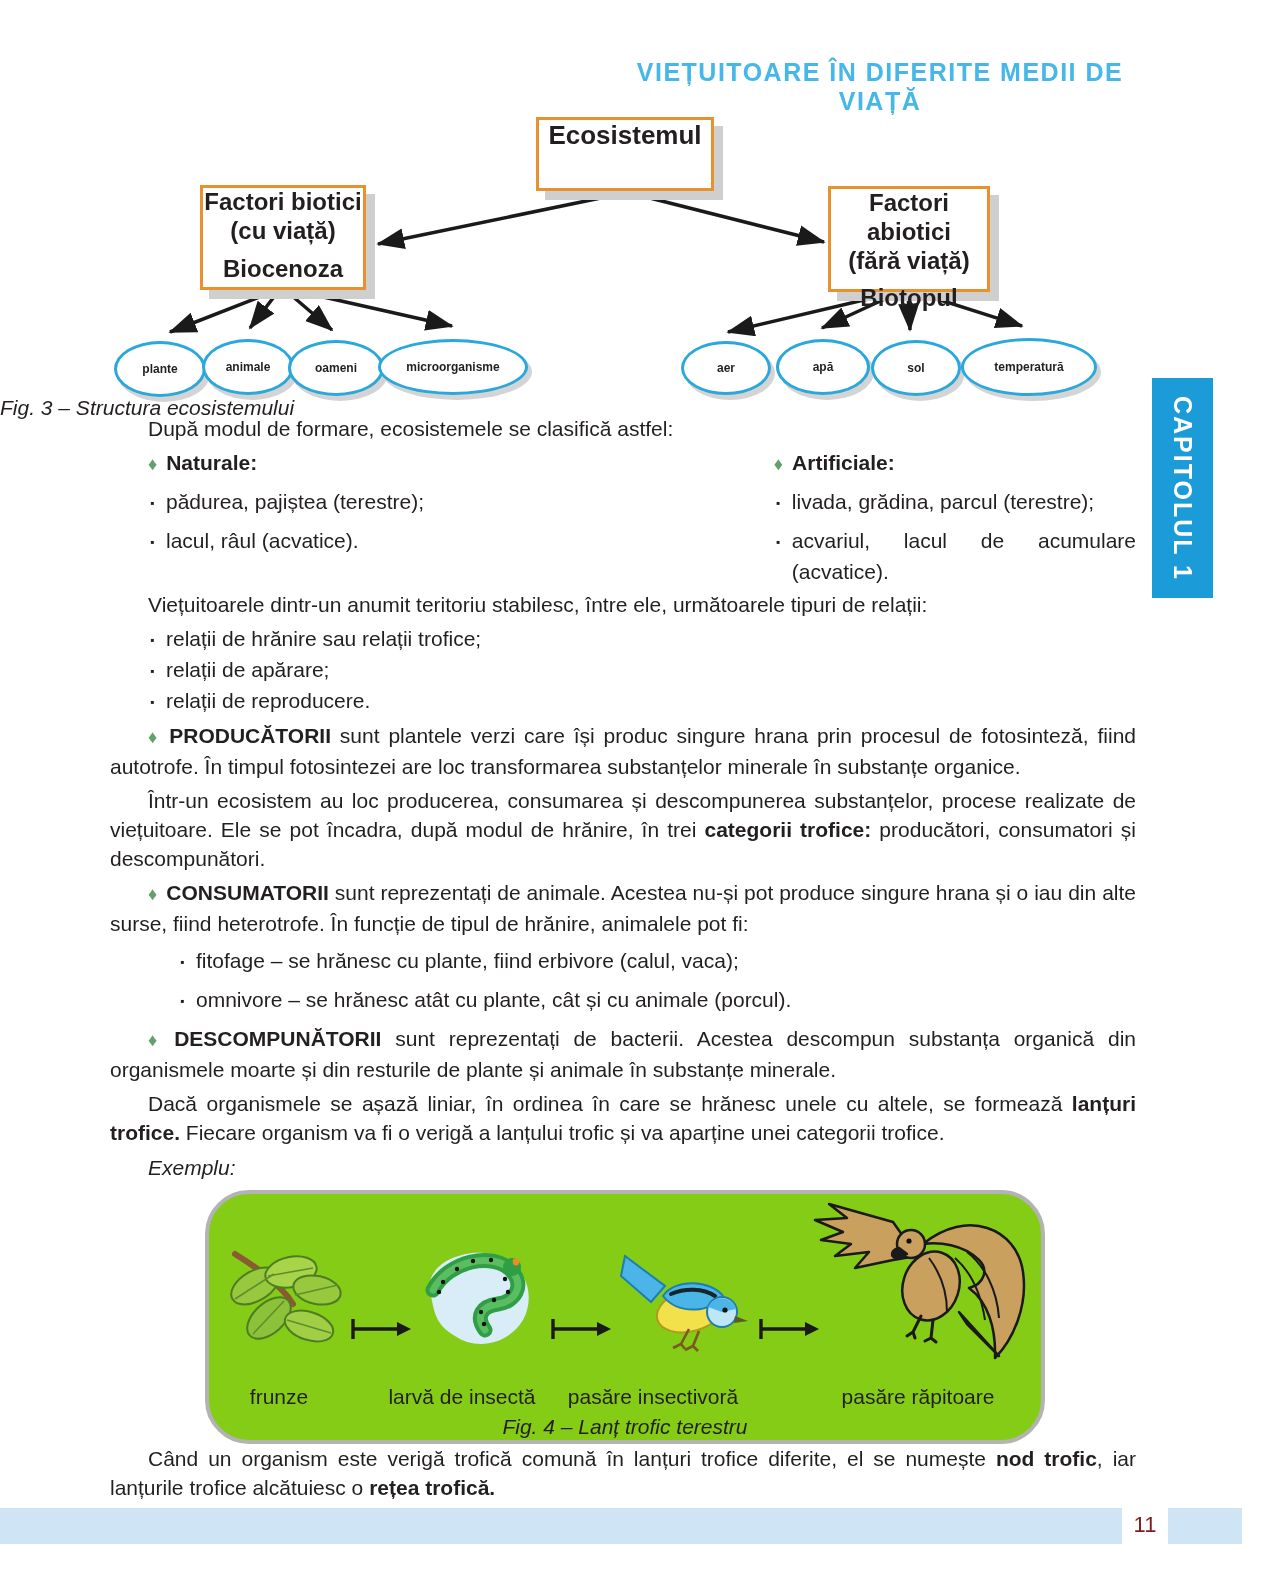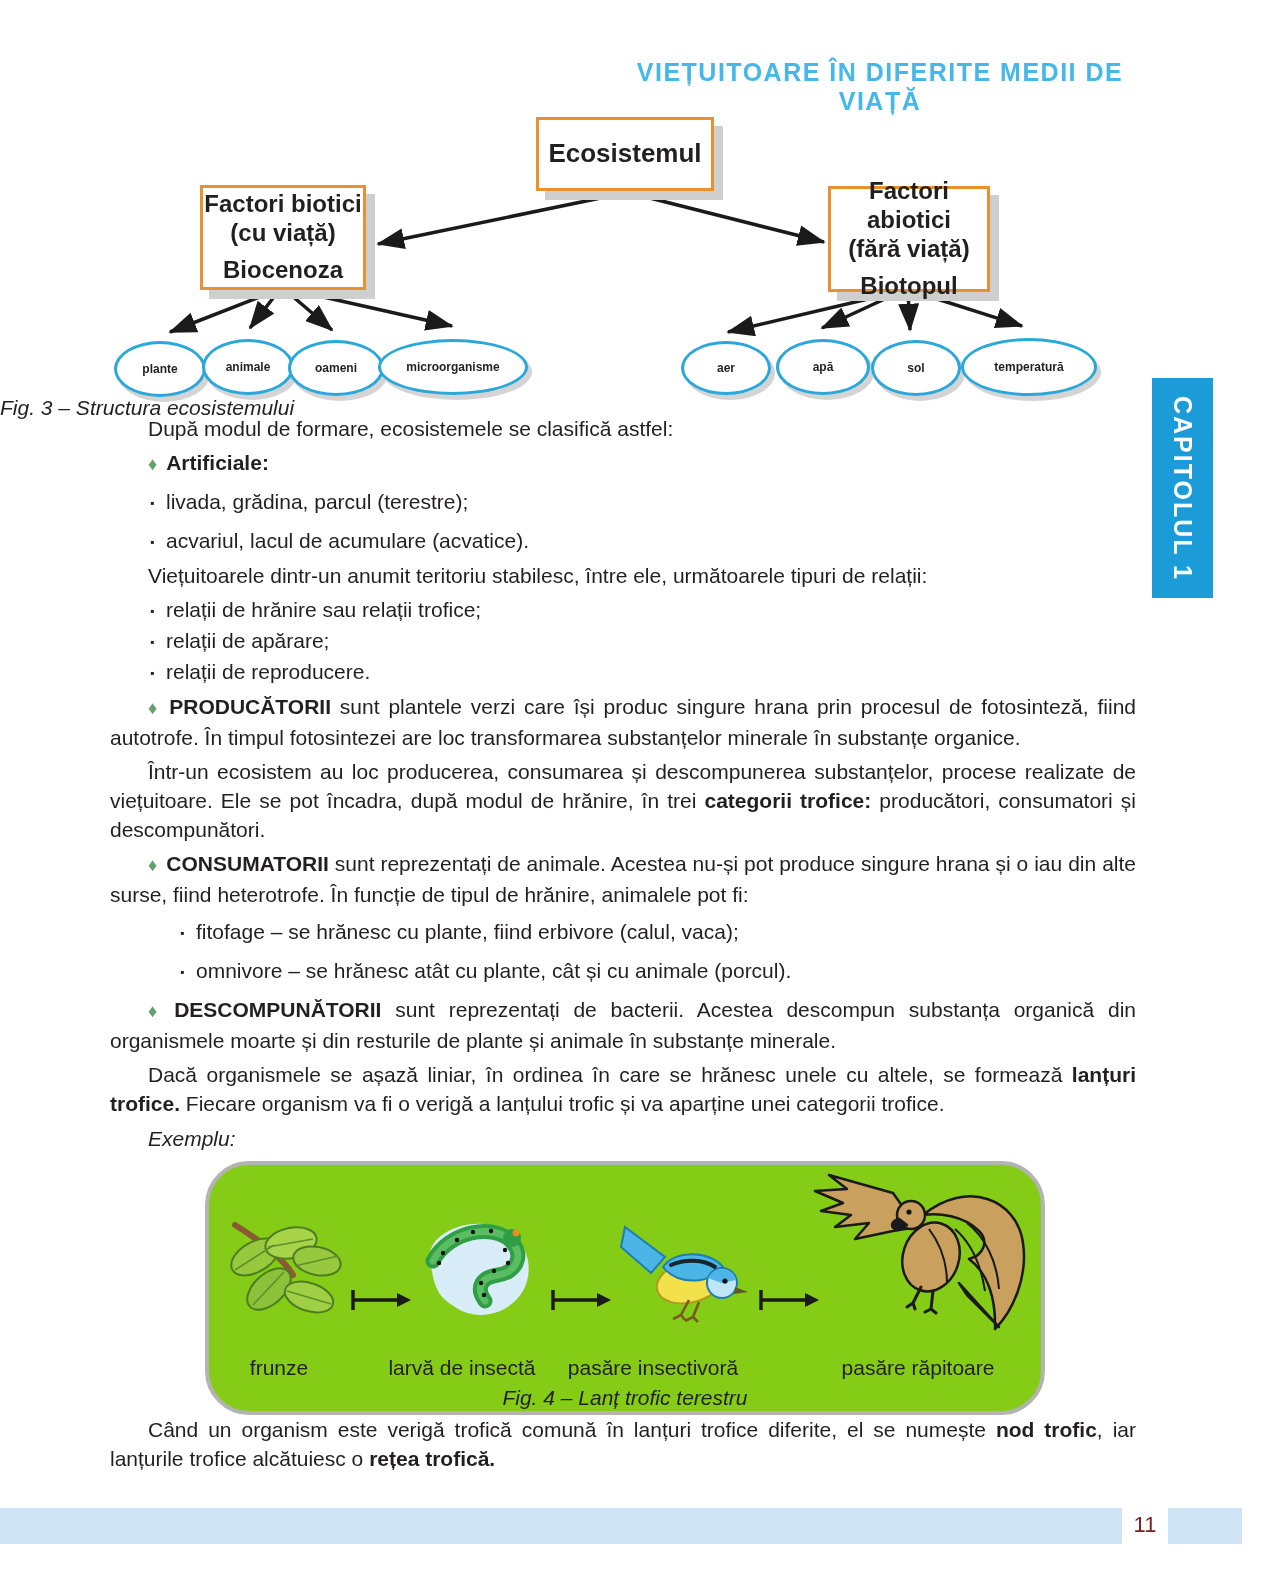--- a/index.html
+++ b/index.html
@@ -18,21 +18,21 @@
     background:#1b9cd9; color:#ffffff; display:flex; align-items:center; justify-content:center;
     writing-mode:vertical-rl; text-orientation:mixed;
     font-weight:bold; font-size:25px; letter-spacing:2px;
   }
   
   .diagram { position:absolute; left:0; top:0; width:1270px; height:400px; }
   .tree-arrows { position:absolute; left:0; top:0; width:1270px; height:400px; }
   .dbox {
     position:absolute; background:#ffffff; border:3px solid #e8922f;
     box-shadow:9px 9px 0 #cfcfcf; display:flex; flex-direction:column;
-    justify-content:center; align-items:center; text-align:center;
+    justify-content:flex-start; align-items:center; text-align:center;
     font-weight:bold; line-height:1.2;
   }
   #box-root   { left:536px; top:117px; width:172px; height:68px; font-size:26px; }
   #box-biotic { left:200px; top:185px; width:160px; height:99px;  font-size:24px; }
   #box-abiotic{ left:828px; top:186px; width:156px; height:100px; font-size:24px; }
   .dbox .bname { margin-top:9px; }
   .ellipse {
     position:absolute; border:3px solid #2aa7db; border-radius:50%; background:#ffffff;
     box-shadow:4px 5px 0 #d4d4d4; display:flex; align-items:center; justify-content:center;
     font-weight:bold; font-size:12px;
@@ -153,20 +153,25 @@
     <div class="ellipse" id="el-7">temperatură</div>
   </div>
 
   <div class="fig3-caption">Fig. 3 – Structura ecosistemului</div>
 
   <div class="content">
 
     <p><span>După modul de formare, ecosistemele se clasifică astfel:</span></p>
 
     <div class="cols">
+      <div class="col-left">
+        <div class="cat-title"><span class="diamond">♦</span><b>Naturale:</b></div>
+        <div class="cat-item"><span class="blt">▪</span><span>pădurea, pajiștea (terestre);</span></div>
+        <div class="cat-item"><span class="blt">▪</span><span>lacul, râul (acvatice).</span></div>
+      </div>
       <div class="col-right">
         <div class="cat-title"><span class="diamond">♦</span><b>Artificiale:</b></div>
         <div class="cat-item"><span class="blt">▪</span><span>livada, grădina, parcul (terestre);</span></div>
         <div class="cat-item"><span class="blt">▪</span><span>acvariul, lacul de acumulare (acvatice).</span></div>
       </div>
     </div>
 
     <p><span>Viețuitoarele dintr-un anumit teritoriu stabilesc, între ele, următoarele tipuri de relații:</span></p>
     <div class="rel-list">
       <div class="rel-item"><span class="blt">▪</span><span>relații de hrănire sau relații trofice;</span></div>

